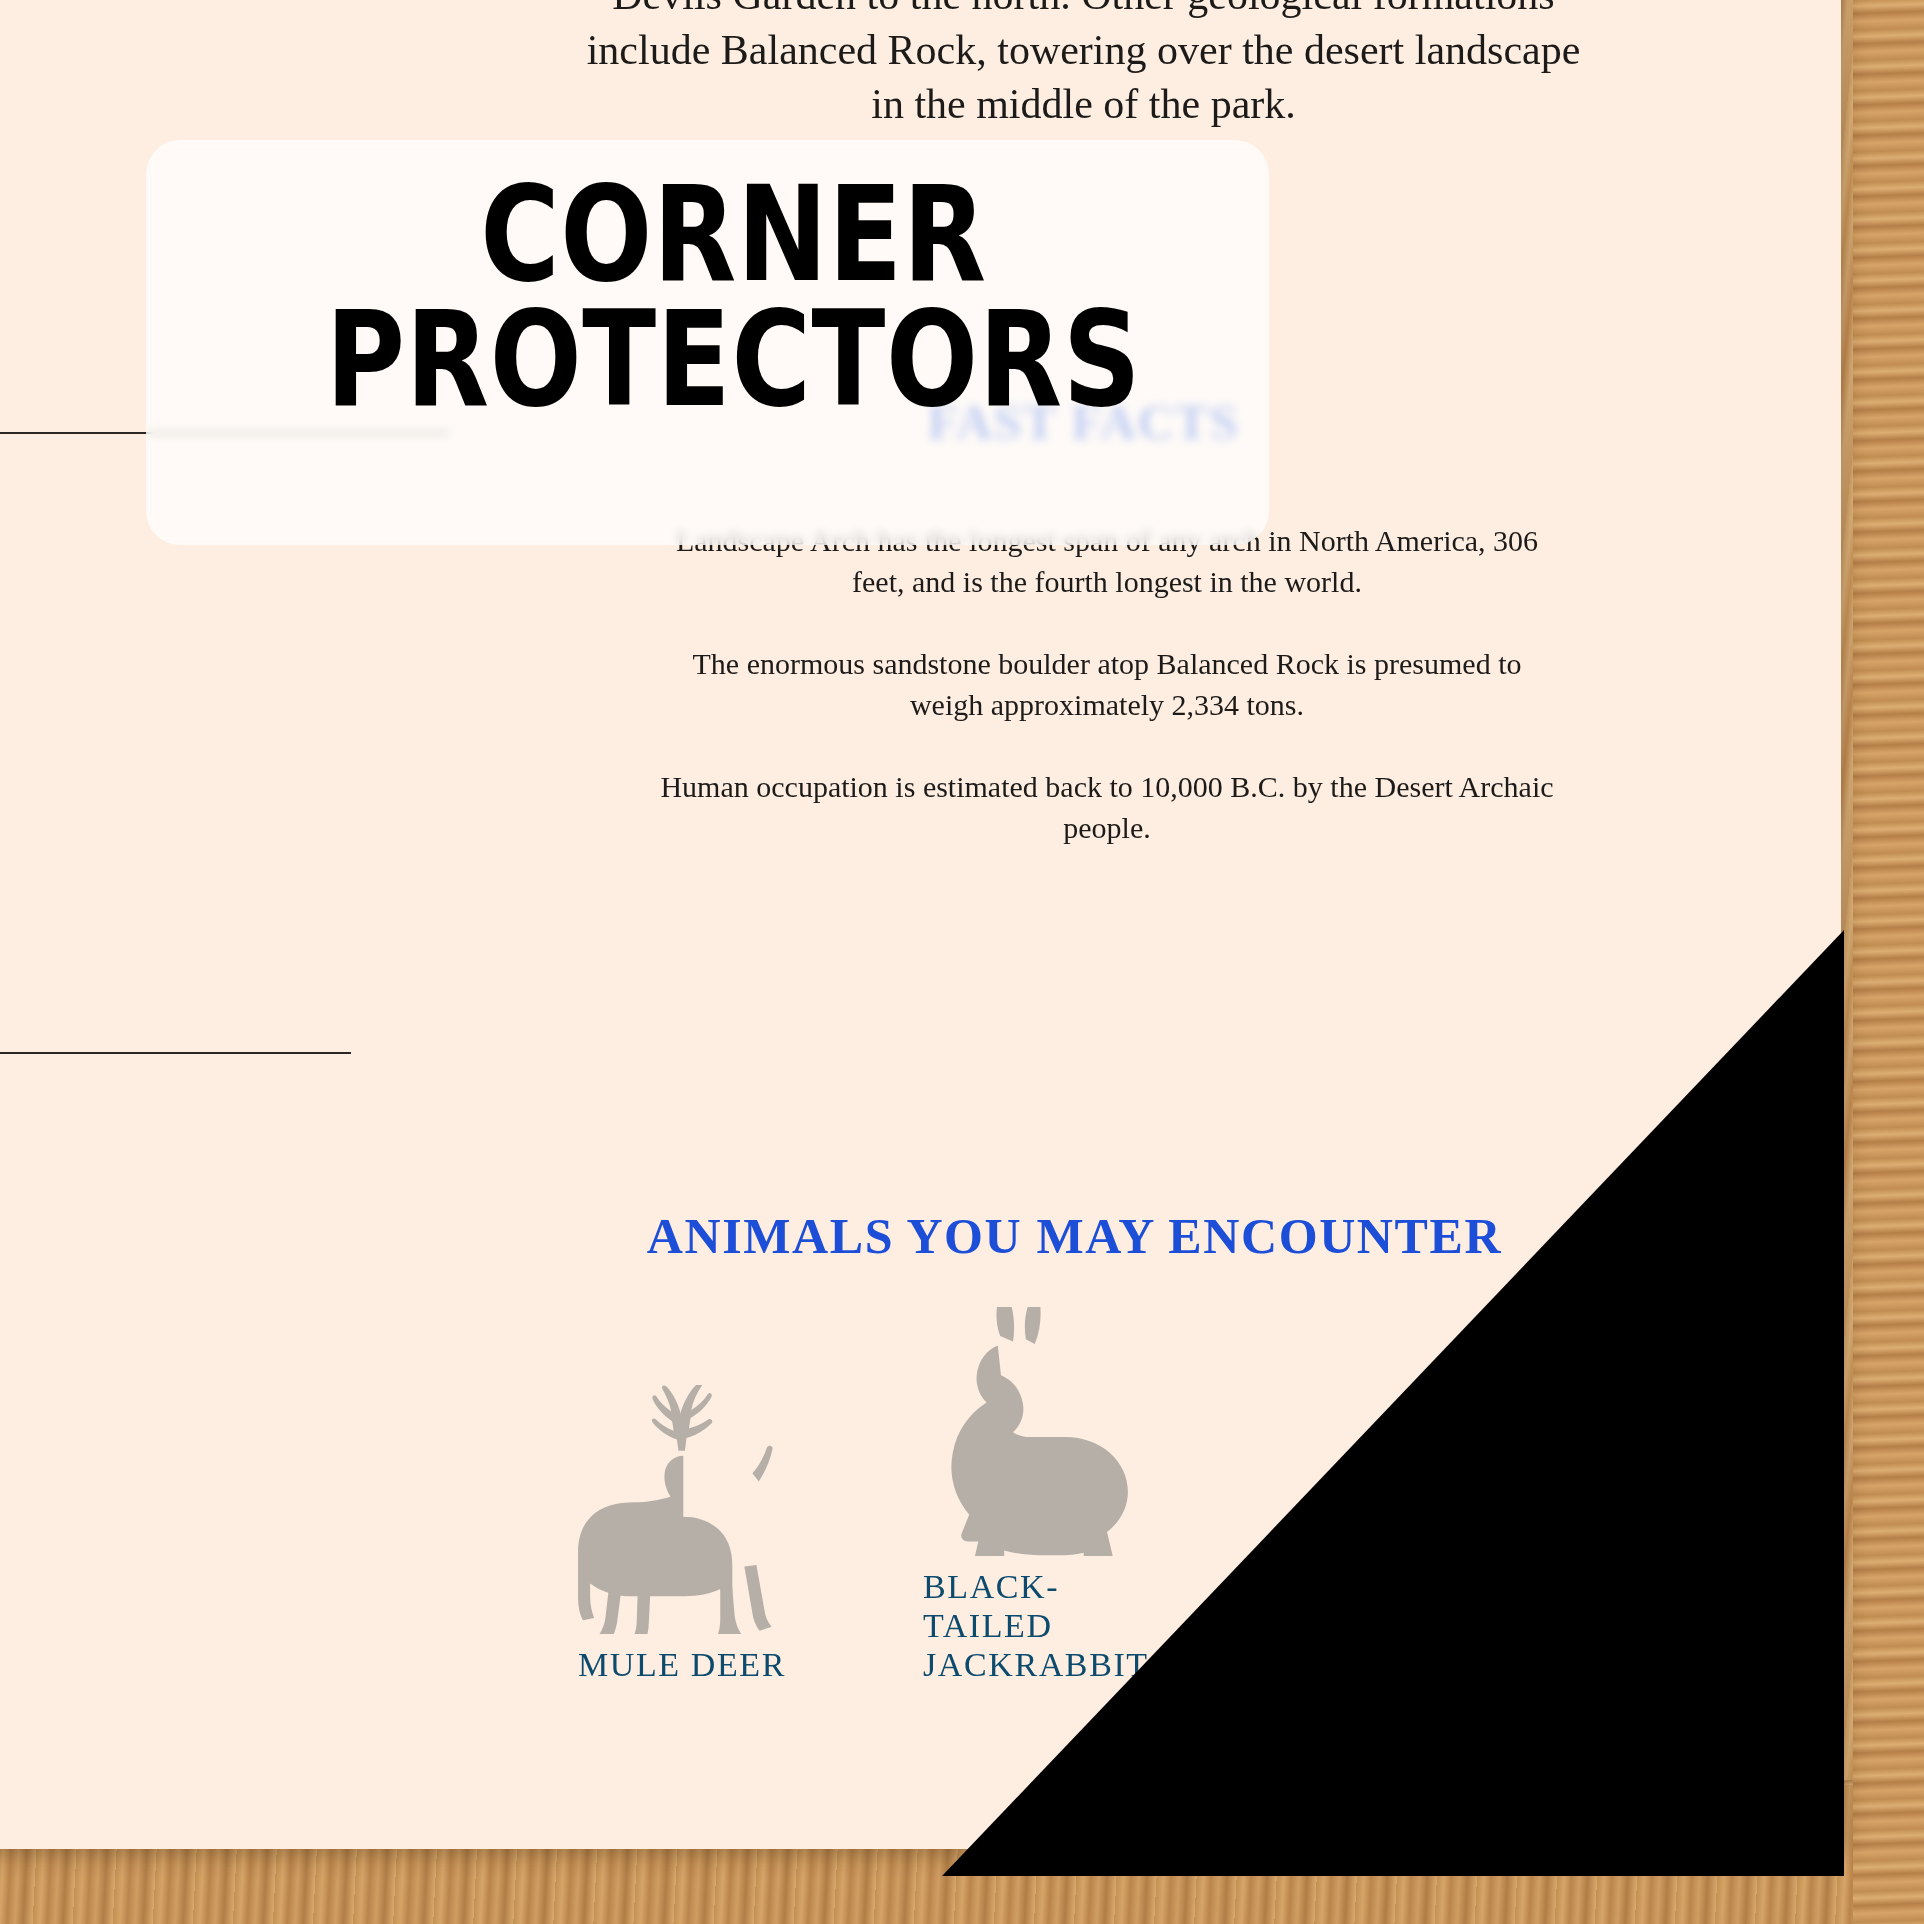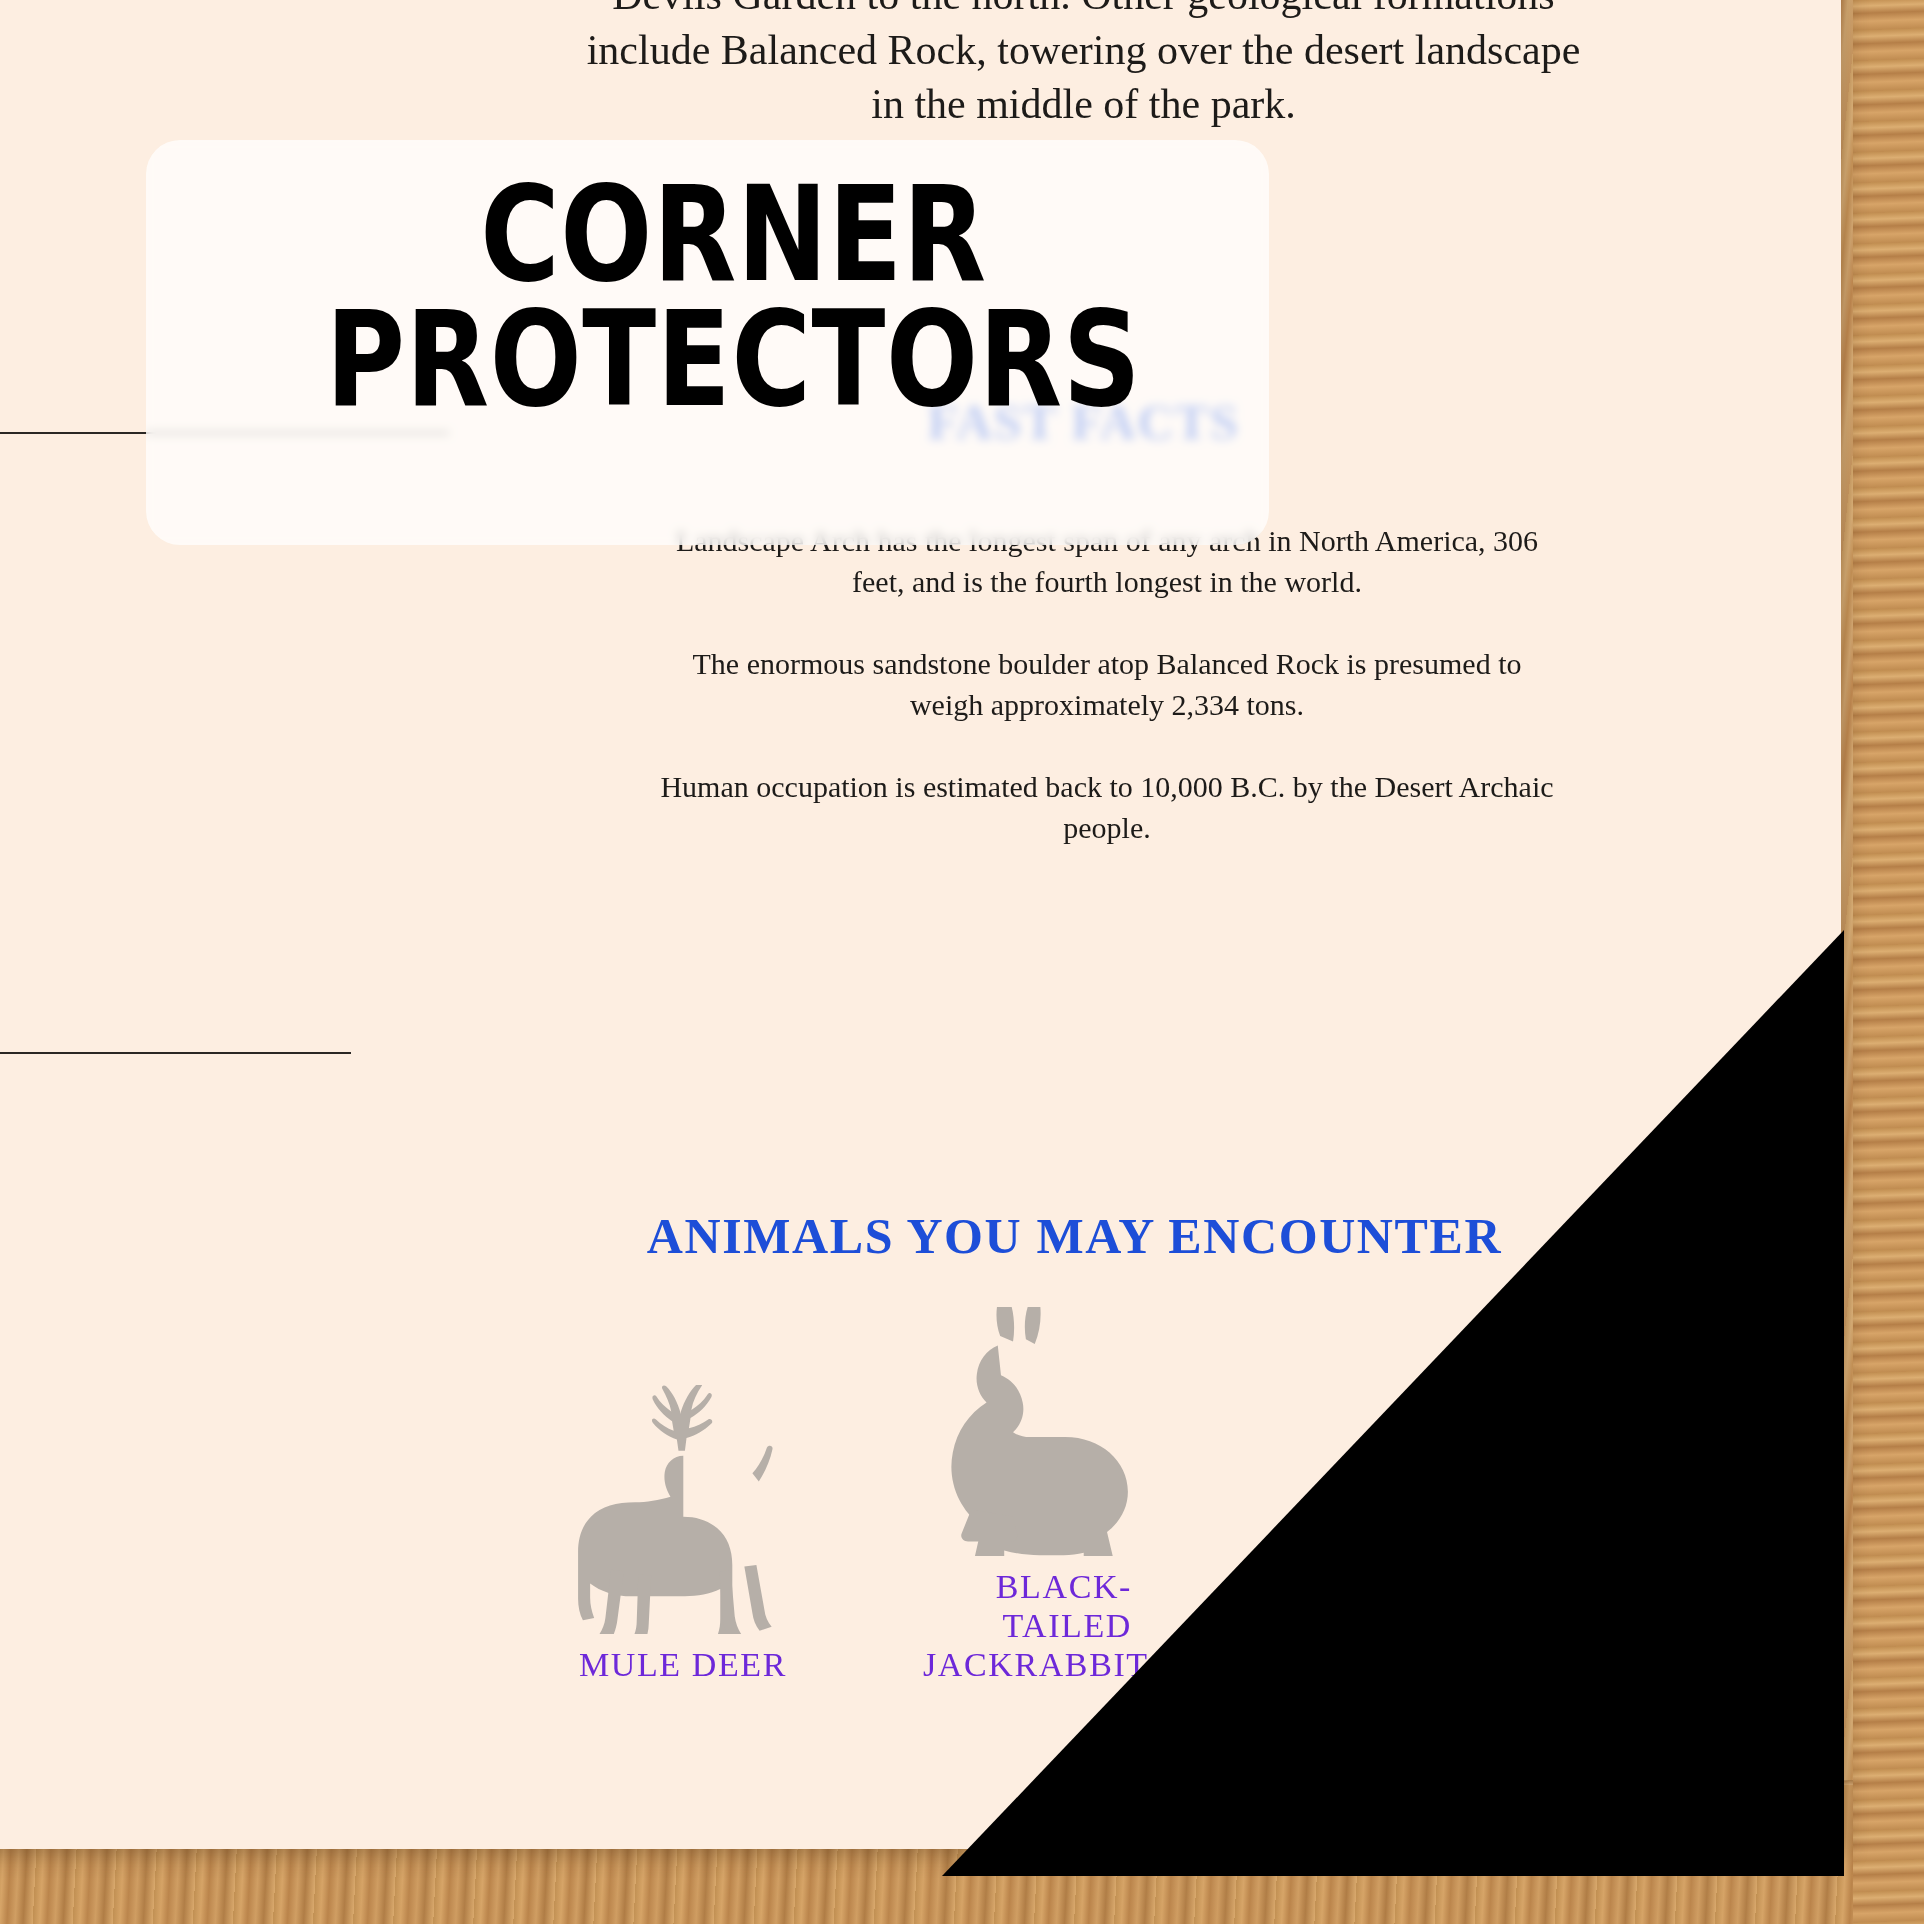--- a/index.html
+++ b/index.html
@@ -141,22 +141,22 @@
     position: absolute;
     left: 610px;
     top: 1331px;
     width: 722px;
     display: flex;
     gap: 136px;
     align-items: flex-end;
   }
   .animal {
     width: 209px;
-    text-align: right;
-    color: #6d28d9;
+    text-align: left;
+    color: #0c4a6e;
   }
   .animal .art {
     height: 257px;
     display: flex;
     align-items: flex-end;
     justify-content: center;
   }
   .animal .nm {
     margin-top: 11.2px;
     font-size: 34px;

